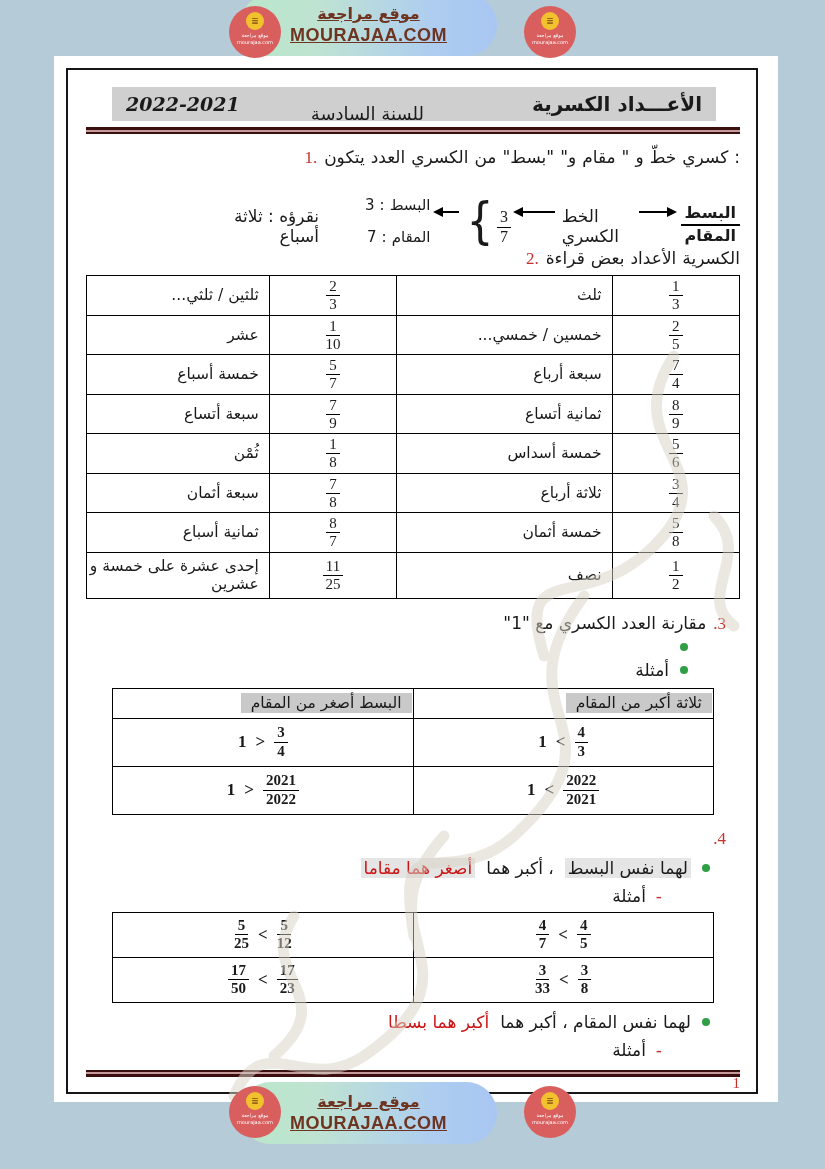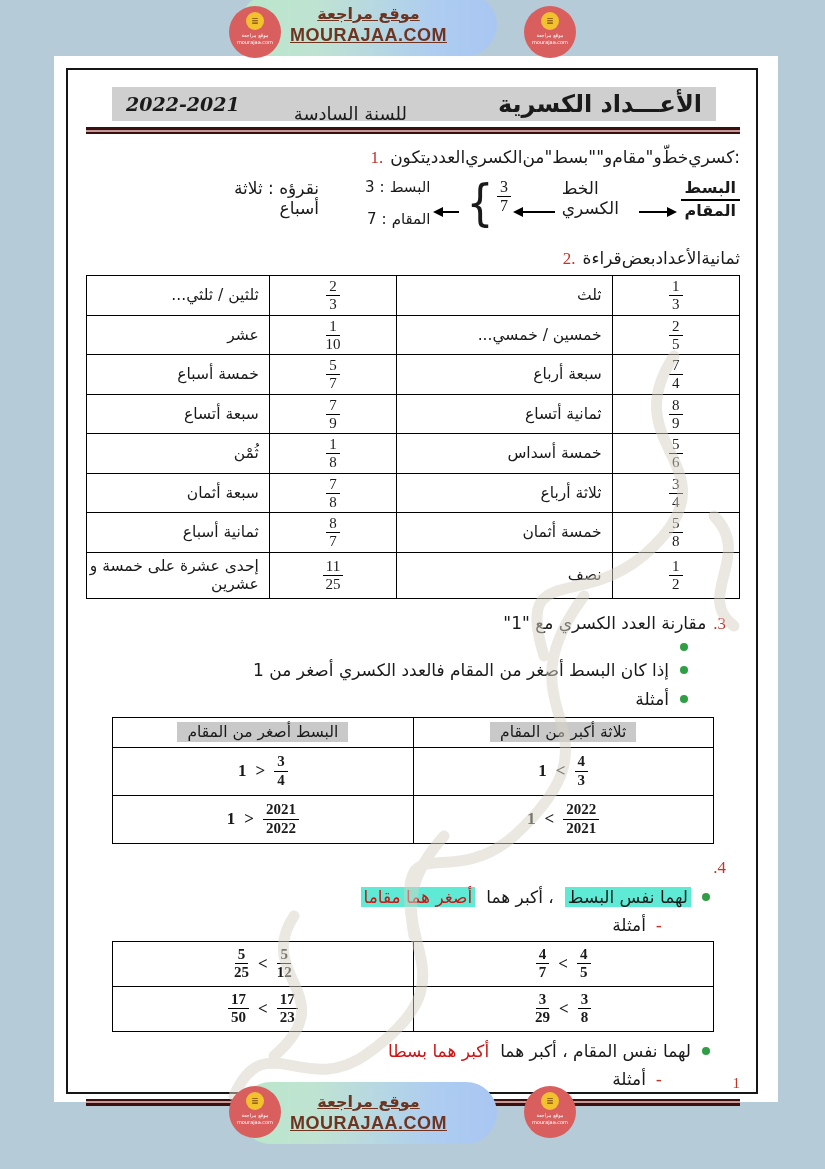--- a/index.html
+++ b/index.html
@@ -19,33 +19,33 @@
   .pill .l1{font-size:16px;font-weight:bold;color:#6e3420;text-decoration:underline;}
   .pill .l2{font-size:18px;font-weight:bold;color:#6e3420;text-decoration:underline;letter-spacing:.5px;font-family:"Liberation Sans",sans-serif;}
   .badge{position:absolute;width:52px;height:52px;border-radius:50%;background:#d95f5f;
     display:flex;flex-direction:column;align-items:center;justify-content:flex-start;}
   .badge .yc{width:18px;height:18px;border-radius:50%;background:#f2c12e;margin-top:6px;
     display:flex;align-items:center;justify-content:center;font-size:9px;color:#7a4a10;}
   .badge .bt{font-size:5px;color:#fff;line-height:1.3;text-align:center;margin-top:2px;}
   
   .titlebar{background:#d0cfcf;height:34px;margin:17px 24px 0 26px;display:flex;direction:rtl;
     justify-content:space-between;align-items:center;padding:0 14px;}
-  .titlebar .tt{font-size:24px;font-weight:bold;margin-left:37px;}
+  .titlebar .tt{font-size:20px;font-weight:bold;margin-left:37px;}
   .titlebar .tg{font-size:18px;margin-top:18px;}
   .titlebar .ty{font-size:19px;font-weight:bold;font-style:italic;font-family:"DejaVu Serif",serif;}
   .redline{height:7px;margin:6px 0 0 0;
     background:linear-gradient(to bottom,#3c0f0f 0 2.5px,#c49a9a 2.5px 4.5px,#3c0f0f 4.5px 7px);}
   
   .h12{display:flex;justify-content:flex-end;align-items:baseline;gap:7px;margin-top:13px;font-size:17px;}
   .hnum{color:#c2342a;font-family:"Liberation Serif",serif;font-size:17px;}
-  .words{display:flex;direction:ltr;flex-wrap:nowrap;}
+  .words{display:flex;direction:ltr;gap:6px;flex-wrap:nowrap;}
   .words .w{direction:rtl;unicode-bidi:isolate;white-space:nowrap;}
   .h34{display:flex;direction:rtl;align-items:baseline;gap:7px;margin:14px 14px 0 0;font-size:17px;}
   
-  .diagram{display:flex;direction:ltr;align-items:flex-start;margin:10px 0 2px 0;height:68px;padding-left:56px;}
+  .diagram{display:flex;direction:ltr;align-items:flex-end;margin:10px 0 2px 0;height:68px;padding-left:56px;}
   .wfrac{display:flex;flex-direction:column;align-items:center;font-size:16px;font-weight:bold;line-height:1.25;}
   .wfrac .top{border-bottom:2px solid #000;padding:0 4px 1px;}
   .frac{display:inline-flex;flex-direction:column;align-items:center;font-family:"Liberation Serif",serif;line-height:1.15;font-size:16px;}
   .frac .fn{border-bottom:1.4px solid #000;padding:0 3px;}
   .arr{position:relative;height:2px;background:#000;align-self:center;}
   .arr.r::after{content:"";position:absolute;right:-2px;top:-4.5px;border-left:10px solid #000;border-top:5px solid transparent;border-bottom:5px solid transparent;}
   .arr.l::before{content:"";position:absolute;left:-2px;top:-4.5px;border-right:10px solid #000;border-top:5px solid transparent;border-bottom:5px solid transparent;}
   .brace{font-size:50px;font-weight:400;line-height:1;transform:scaleX(.85);margin:0 1px;}
   .plabels{display:flex;flex-direction:column;gap:14px;font-size:15px;}
   .part{display:flex;direction:rtl;gap:5px;align-items:baseline;}
@@ -53,34 +53,34 @@
   .reading{font-size:17px;direction:rtl;margin-right:46px;margin-left:auto;padding-left:88px;}
   
   table{border-collapse:collapse;}
   .t1{direction:rtl;width:100%;margin-top:6px;}
   .t1 td{border:1.6px solid #000;height:36px;font-size:15.5px;}
   .t1 td.fc{width:19.5%;text-align:center;}
   .t1 td.nc1{width:33%;text-align:right;padding-right:10px;}
   .t1 td.nc2{width:28%;text-align:right;padding-right:10px;}
   .t1 .frac{font-size:15px;}
   .t2{direction:rtl;width:92%;margin:8px auto 0 auto;}
-  .t2 td{border:1.8px solid #000;text-align:center;}
+  .t2 td{border:1.8px solid #000;}
   .t2 .hr td{height:27px;font-size:15.5px;}
   .t2 .hl{background:#c9c9c9;padding:1px 10px;}
   .cmpcell{display:flex;direction:ltr;align-items:center;justify-content:center;gap:9px;height:45px;
     font-family:"Liberation Serif",serif;font-size:17px;font-weight:bold;}
   .t3{direction:rtl;width:92%;margin:6px auto 0 auto;}
   .t3 td{border:1.8px solid #000;text-align:center;}
   .t3 .cmpcell{height:42px;}
   .t3 .frac,.t2 .frac{font-weight:bold;font-size:15px;}
   
   .bullet{display:flex;direction:rtl;align-items:center;gap:11px;margin:9px 52px 0 0;font-size:17px;}
   .dot{width:8px;height:8px;border-radius:50%;background:#2f9e44;flex:0 0 aupx;flex-shrink:0;}
   .b4{margin-right:30px;}
-  .hlg{background:#5eead4;padding:0 3px;}
+  .hlg{background:#e5e5e5;padding:0 3px;}
   .redtxt{color:#cc1414;}
   .dashline{display:flex;direction:rtl;gap:10px;margin:8px 78px 0 0;font-size:17px;align-items:baseline;}
   .dashline .dsh{color:#c2342a;}
   .pagenum{position:absolute;right:16px;bottom:0px;color:#c2342a;font-size:15px;font-family:"Liberation Serif",serif;}
   
   .watermark{position:absolute;left:60px;top:240px;z-index:5;pointer-events:none;opacity:.5;}
 </style>
 </head>
 <body>
 
@@ -151,21 +151,21 @@
         <span>المقام</span>
       </span>
     </div>
 
     <div class="h12" style="margin-top:2px;">
       <span class="hnum">2.</span>
       <span class="words">
           <span class="w">قراءة</span>
           <span class="w">بعض</span>
           <span class="w">الأعداد</span>
-          <span class="w">ثمانية</span>
+          <span class="w">الكسرية</span>
         </span>
     </div>
 
     <table class="t1">
       <tbody>
         <tr>
           <td class="fc"><span class="frac">
                 <span class="fn">1</span>
                 <span>3</span>
               </span></td>
@@ -262,24 +262,20 @@
         </tr>
       </tbody>
     </table>
 
     <div class="h34">
       <span class="hnum">3.</span>
       <span>مقارنة العدد الكسري مع "1"</span>
     </div>
     <div class="bullet">
       <span class="dot"></span>
-    </div>
-    <div class="bullet">
-      <span class="dot"></span>
-      <span>إذا كان البسط أصغر من المقام فالعدد الكسري أصغر من 1</span>
     </div>
     <div class="bullet">
       <span class="dot"></span>
       <span>أمثلة</span>
     </div>
 
     <table class="t2">
       <tbody>
         <tr class="hr">
           <td style="width:50%;"><span class="hl">ثلاثة أكبر من المقام</span></td>
@@ -374,21 +370,21 @@
                   <span>12</span>
                 </span>
           </span>
             </td>
         </tr>
         <tr>
           <td>
               <span class="cmpcell">
             <span class="frac">
                   <span class="fn">3</span>
-                  <span>29</span>
+                  <span>33</span>
                 </span>
             <span>&lt;</span>
             <span class="frac">
                   <span class="fn">3</span>
                   <span>8</span>
                 </span>
           </span>
             </td>
           <td>
               <span class="cmpcell">

